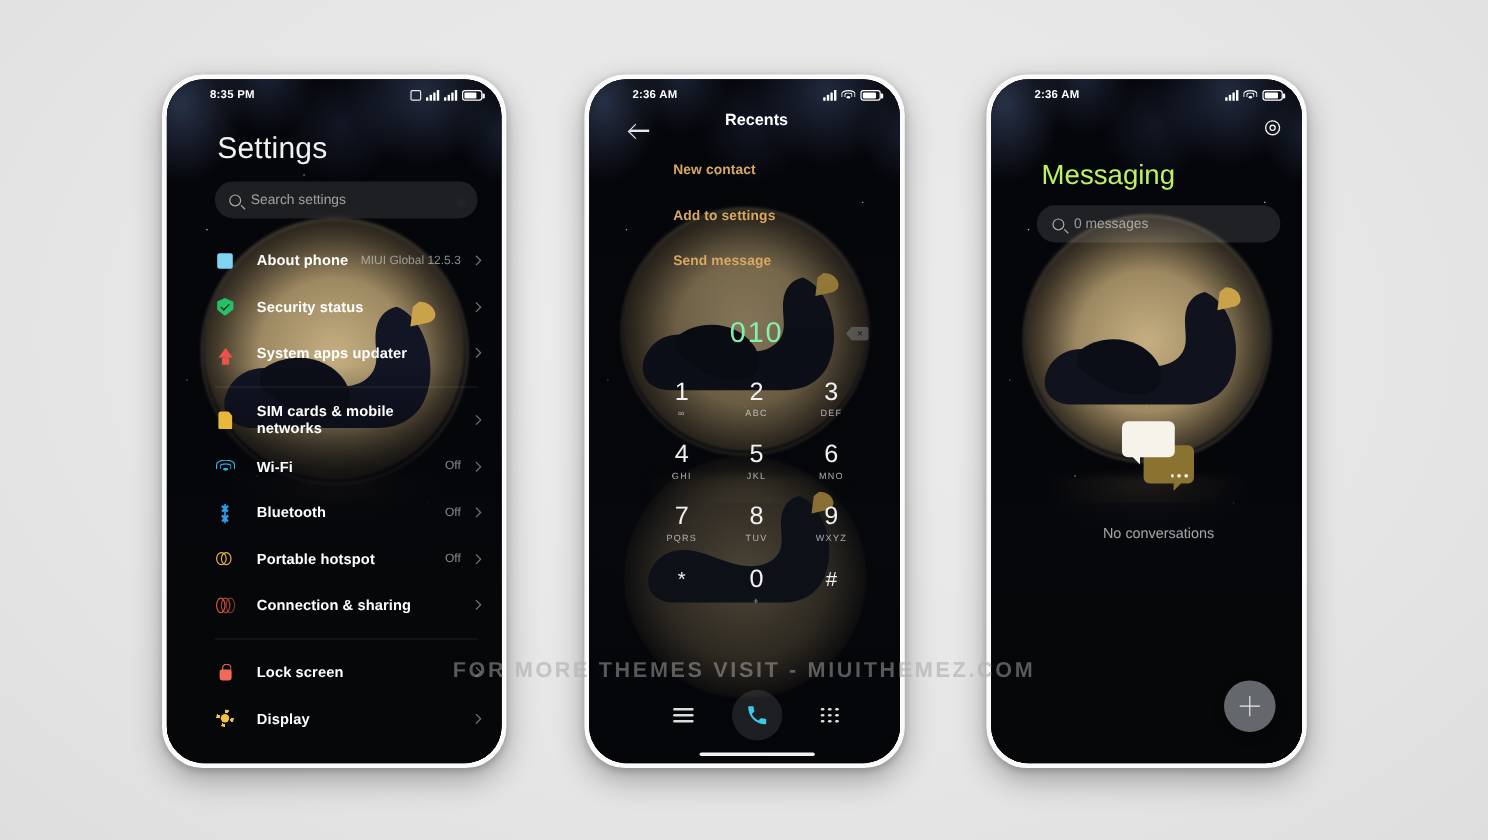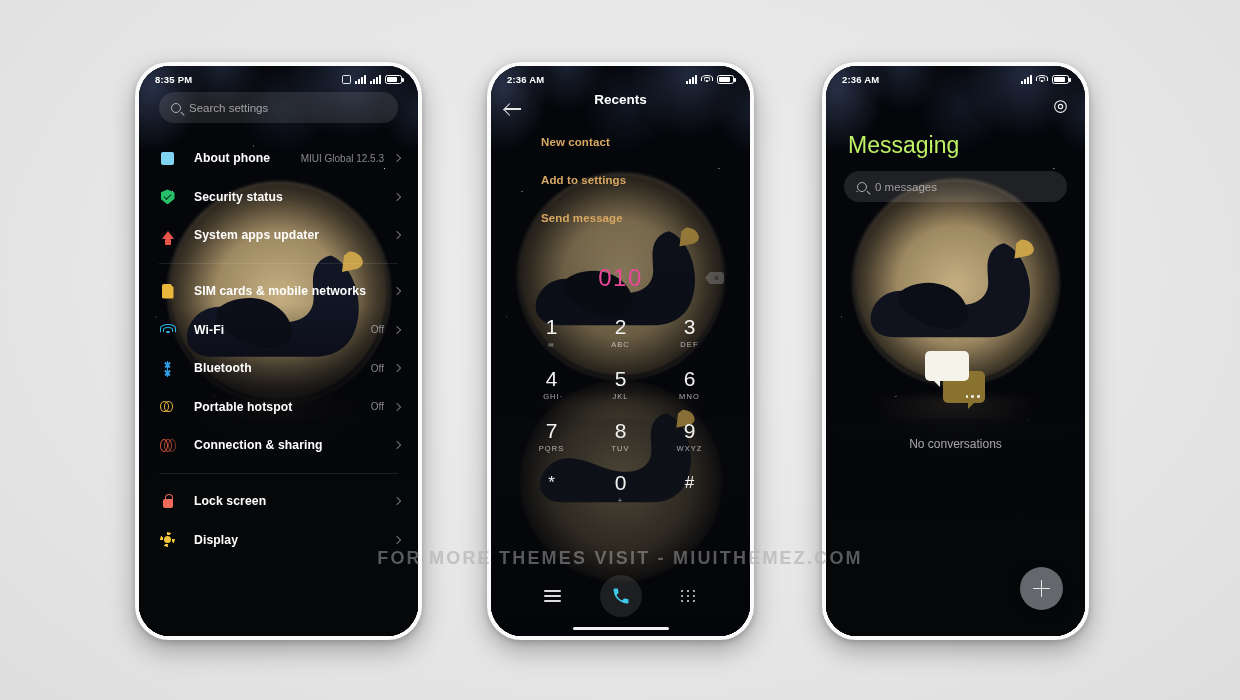--- a/index.html
+++ b/index.html
@@ -19,20 +19,21 @@
     background: #fbfbfb;
     padding: 4px;
     box-shadow: 0 10px 26px rgba(0,0,0,.30), 0 2px 6px rgba(0,0,0,.18);
   }
   .screen {
     position: relative;
     width: 100%; height: 100%;
     border-radius: 31px;
     overflow: hidden;
     background: #07080c;
+    padding-left: 20px;
   }
   #phone1 { left: 135px; top: 62px; width: 287px; height: 578px; }
   #phone2 { left: 487px; top: 62px; width: 267px; height: 578px; }
   #phone3 { left: 822px; top: 62px; width: 267px; height: 578px; }
 
   
   .wall { position: absolute; inset: 0; overflow: hidden; }
   .wall .sky {
     position: absolute; inset: 0;
     background:
@@ -178,21 +179,21 @@
   
   .d-body { position:relative; z-index:5; height: calc(100% - 26px); display:flex; flex-direction:column; }
   .d-head { height:34px; display:flex; align-items:flex-start; justify-content:center; position:relative; }
   .d-head .title { color:#fff; font-size:13.5px; font-weight:700; }
   .d-back { position:absolute; left:14px; top:50%; transform:translateY(-50%); width:16px; height:12px; }
   .d-back::before{content:"";position:absolute;left:0;top:5px;width:16px;height:1.5px;background:#e9e9e9;}
   .d-back::after{content:"";position:absolute;left:0;top:2px;width:8px;height:8px;border-left:1.5px solid #e9e9e9;border-bottom:1.5px solid #e9e9e9;transform:rotate(45deg);}
   .d-actions { padding: 10px 0 0 22px; margin-left: 28px; }
   .d-actions div { color:#d8a863; font-size:11.5px; font-weight:700; margin-bottom:26px; letter-spacing:.1px; }
   .d-number { margin-top: 8px; position:relative; height:40px; display:flex; align-items:center; justify-content:center; }
-  .d-number .num { color:#ec4899; font-size:24px; letter-spacing:1.5px; font-weight:400; }
+  .d-number .num { color:#86efac; font-size:24px; letter-spacing:1.5px; font-weight:400; }
   .d-bksp { position:absolute; right:26px; top:50%; transform:translateY(-50%); width:19px;height:12px;
     background:rgba(120,120,120,.55); border-radius:2px 3px 3px 2px; clip-path: polygon(26% 0,100% 0,100% 100%,26% 100%,0 50%); display:flex;align-items:center;justify-content:center;}
   .d-bksp::after{content:"\00d7"; color:#1a1a1a; font-size:9px; margin-left:4px; line-height:1;}
   .keypad { flex:1; display:grid; grid-template-columns: repeat(3,1fr); align-content:start; padding: 8px 26px 0; position:relative; z-index:5;}
   .key { height: 52px; display:flex; flex-direction:column; align-items:center; justify-content:center; }
   .key .kd { color:#f1f1f1; font-size:21px; font-weight:400; line-height:1; }
   .key .kl { color:rgba(225,225,225,.72); font-size:7.5px; letter-spacing:1.1px; margin-top:3px; height:9px; }
   .key.sym .kd { font-size:17px; }
   .d-nav { height: 48px; display:flex; align-items:center; justify-content:space-around; padding: 0 34px; position:relative; z-index:5;}
   .nav-lines { width:17px; }
@@ -285,20 +286,21 @@
               <i></i>
               <i></i>
             </span>
           <span class="batt">
               <b style="width:80%"></b>
             </span>
         </span>
       </div>
 
       <div class="s1-body">
+        <div class="s-title">Settings</div>
 
         <div class="s-search">
           <span class="mag"></span>
           <span class="ph">Search settings</span>
         </div>
 
         <div class="s-list">
           <div class="s-row">
             <span class="s-ic">
                 <i class="ic-square"></i>

